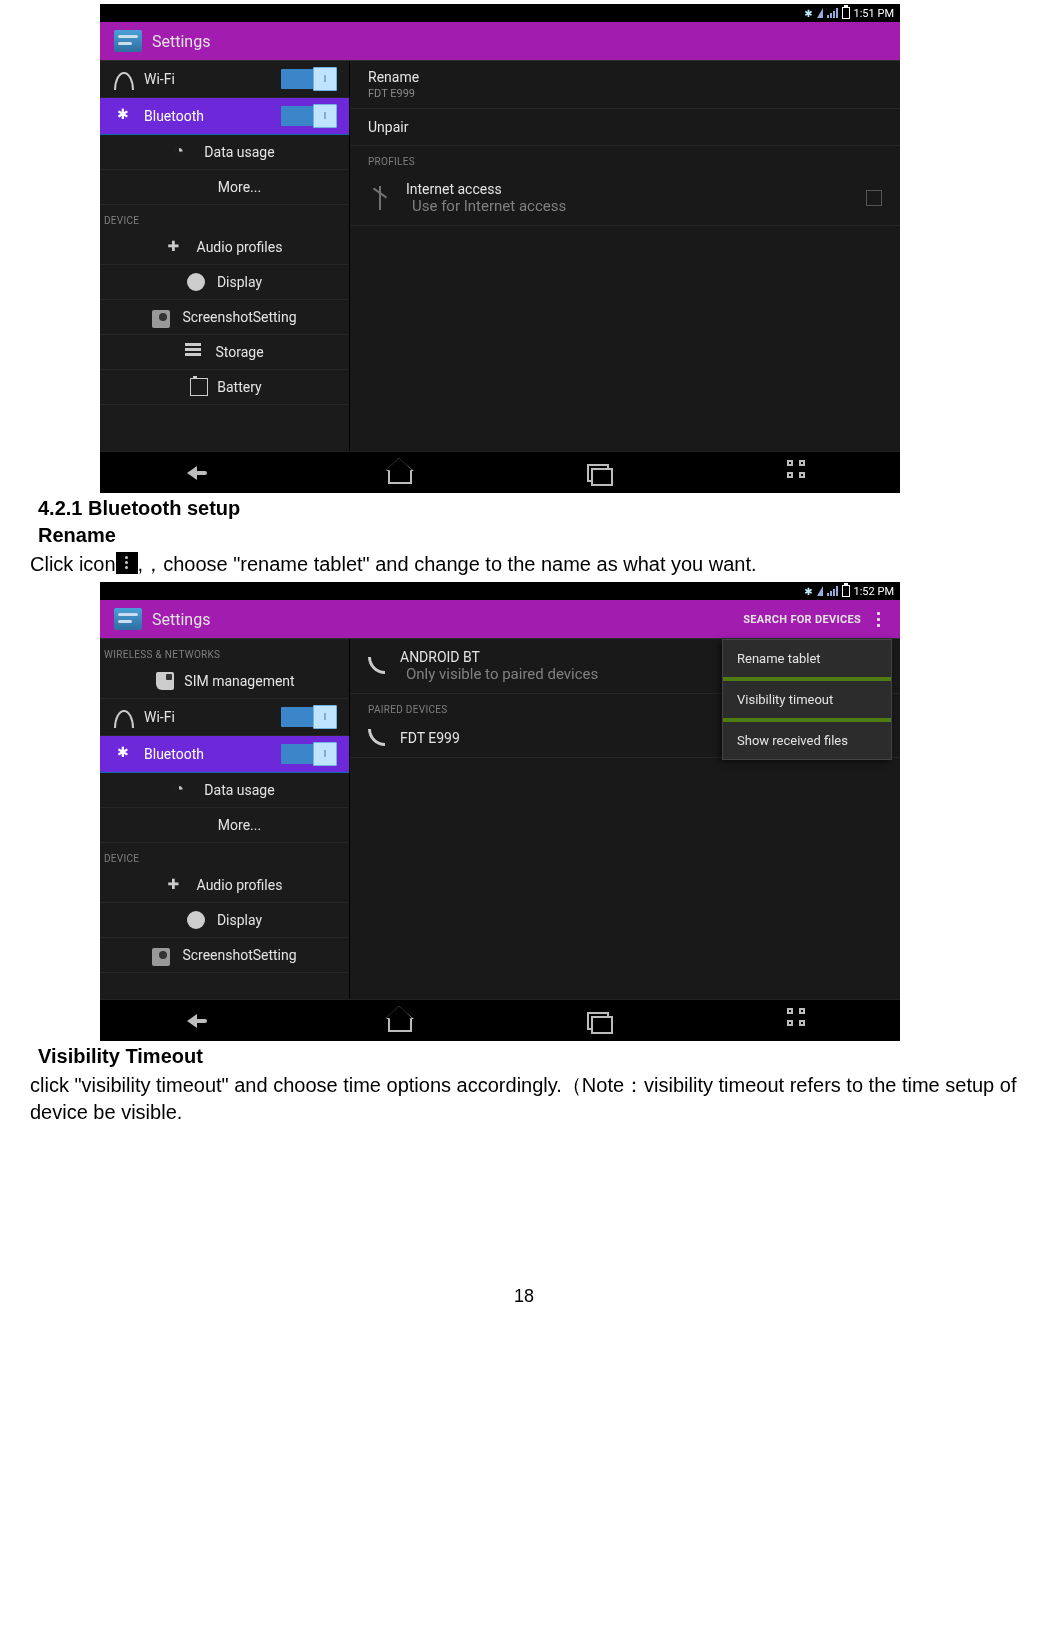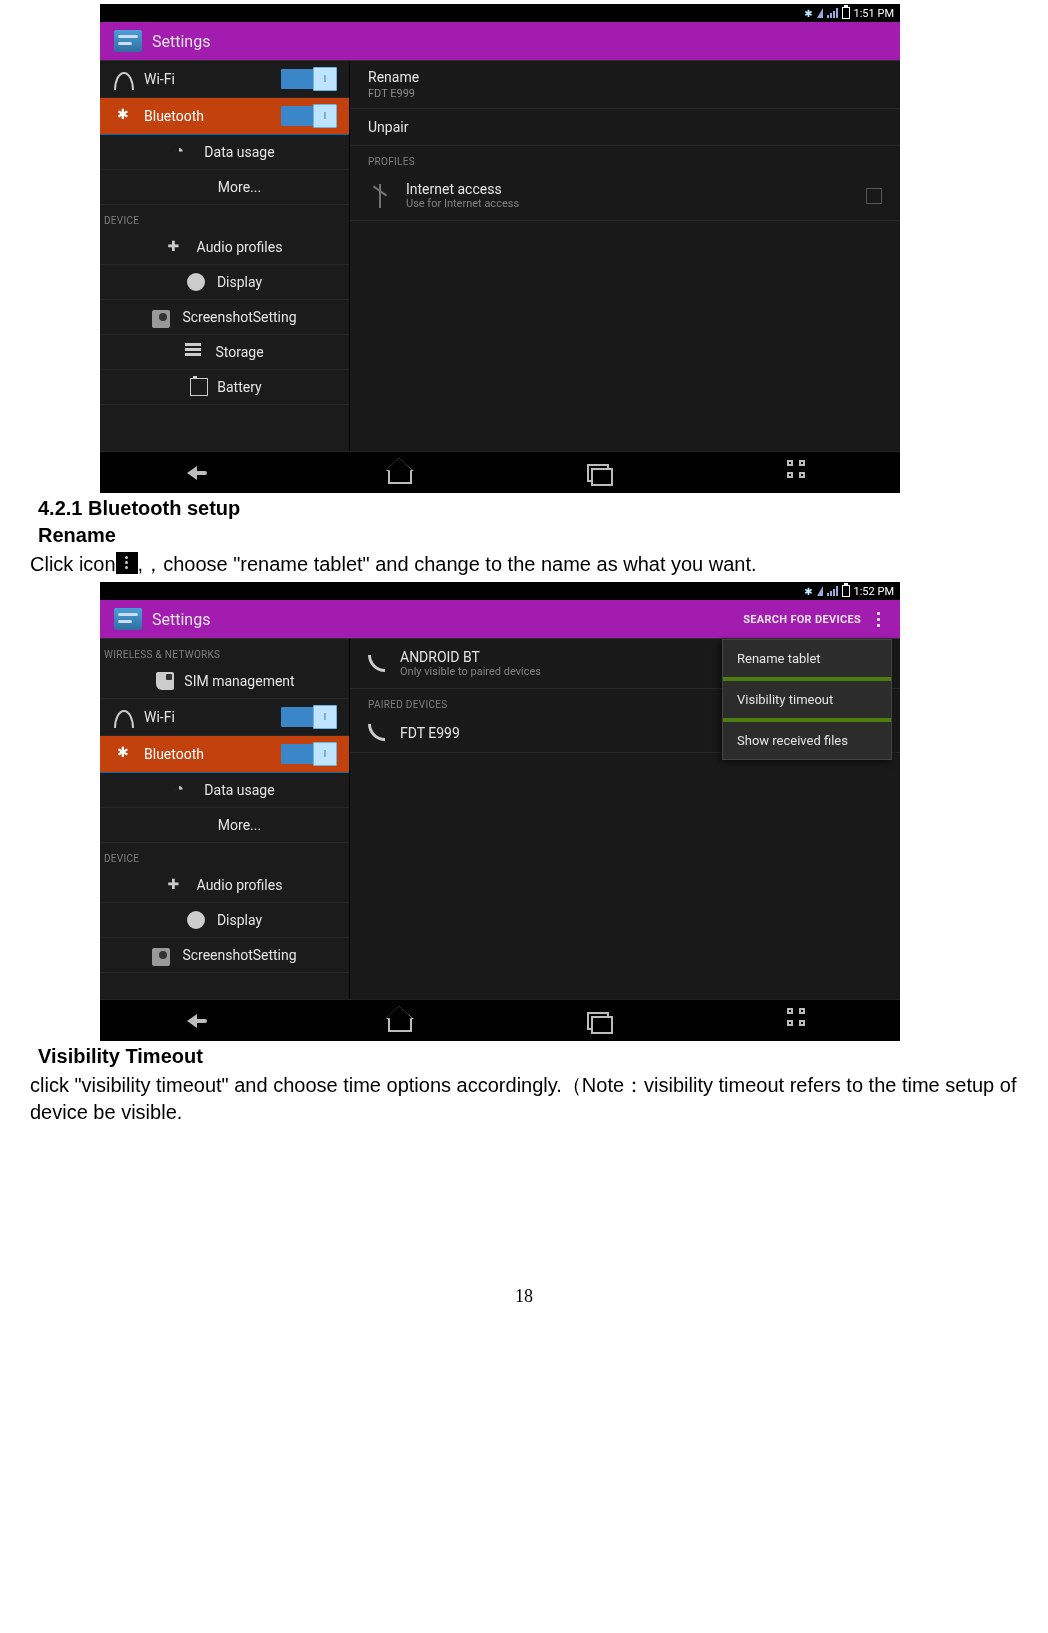--- a/index.html
+++ b/index.html
@@ -22,21 +22,21 @@
     display: inline-block;
     width: 22px; height: 22px;
     background: #000;
     vertical-align: -3px;
     position: relative;
   }
   .inline-icon::before, .inline-icon::after {
     content: ""; position: absolute; background: #ccc;
   }
   .inline-icon .dot { position:absolute; width:3px; height:3px; background:#ccc; border-radius:50%; left:9px; }
-  .page-number { text-align: center; font-family: Liberation Serif, serif; font-size: 18px; margin-top: 160px; }
+  .page-number { text-align: center; font-family: Liberation Sans, sans-serif; font-size: 18px; margin-top: 160px; }
 
   
   .shot {
     margin: 4px 0 4px 70px;
     width: 800px;
     background: #111;
     color: #e4e4e4;
     font-family: "Roboto", Arial, sans-serif;
   }
   .status-bar {
@@ -103,21 +103,21 @@
   .row-item {
     display:flex;
     align-items:center;
     gap:12px;
     padding: 8px 14px;
     font-size: 14px;
     border-bottom: 1px solid #262626;
     position: relative;
     justify-content: center;
   }
-  .row-item.selected { background:#c2410c; color:#fff; border-bottom:1px solid #0d6aa8;}
+  .row-item.selected { background:#6d28d9; color:#fff; border-bottom:1px solid #0d6aa8;}
   .row-item .ico { width:18px; height:18px; position:relative; }
   .ico-wifi::before{content:""; position:absolute; width:16px; height:16px; border:2px solid #ccc; border-radius:50% 50% 0 0 / 100% 100% 0 0; border-bottom:none; left:0; top:2px;}
   .ico-bt::before{content:"✱"; color:inherit; font-size:14px; position:absolute; left:3px; top:-1px;}
   .ico-data::before{content:"◔"; color:#ccc; font-size:16px; position:absolute; left:0; top:-2px;}
   .ico-audio::before{content:"✚"; color:#ccc; font-size:14px; position:absolute; left:1px; top:0;}
   .ico-disp{border-radius:50%; background:#ccc;}
   .ico-cam{width:22px;height:14px;background:#999;border-radius:2px;position:relative;top:2px;}
   .ico-cam::after{content:"";width:8px;height:8px;border-radius:50%;background:#333;position:absolute;left:7px;top:3px;}
   .ico-stor{display:flex;flex-direction:column;gap:2px;}
   .ico-stor span{height:3px;background:#ccc;width:16px;}
@@ -149,21 +149,21 @@
   .main-item.two-line { padding: 8px 18px;}
   .main-item .sub { font-size: 11px; color:#8a8a8a; margin-top:2px; }
   .profile-row { display:flex; align-items:center; gap:14px; padding:10px 18px; border-bottom:1px solid #262626;}
   .profile-row .bt-ico { width:24px; height:24px; position:relative; opacity:0.6;}
   .profile-row .bt-ico::before,
   .profile-row .bt-ico::after{content:"";position:absolute;background:#aaa;}
   .profile-row .bt-ico::before{width:2px;height:24px;left:11px;}
   .profile-row .bt-ico::after{width:16px;height:2px;top:6px;left:4px;transform:rotate(35deg);}
   .profile-row .cbox{margin-left:auto;width:16px;height:16px;border:1px solid #555;}
   .profile-row .txt .t{font-size:14px}
-  .profile-row .txt .s{font-size:11px;color:#808080;}
+  .profile-row .txt .s{font-size:15px;color:#808080;margin-left:6px;}
 
   .sect-head.main { padding: 10px 18px 4px; }
 
   
   .popup {
     position:absolute; right:8px; top:0;
     background:#2c2c2c;
     border:1px solid #444;
     width:170px;
     box-shadow: -2px 2px 6px rgba(0,0,0,0.6);

